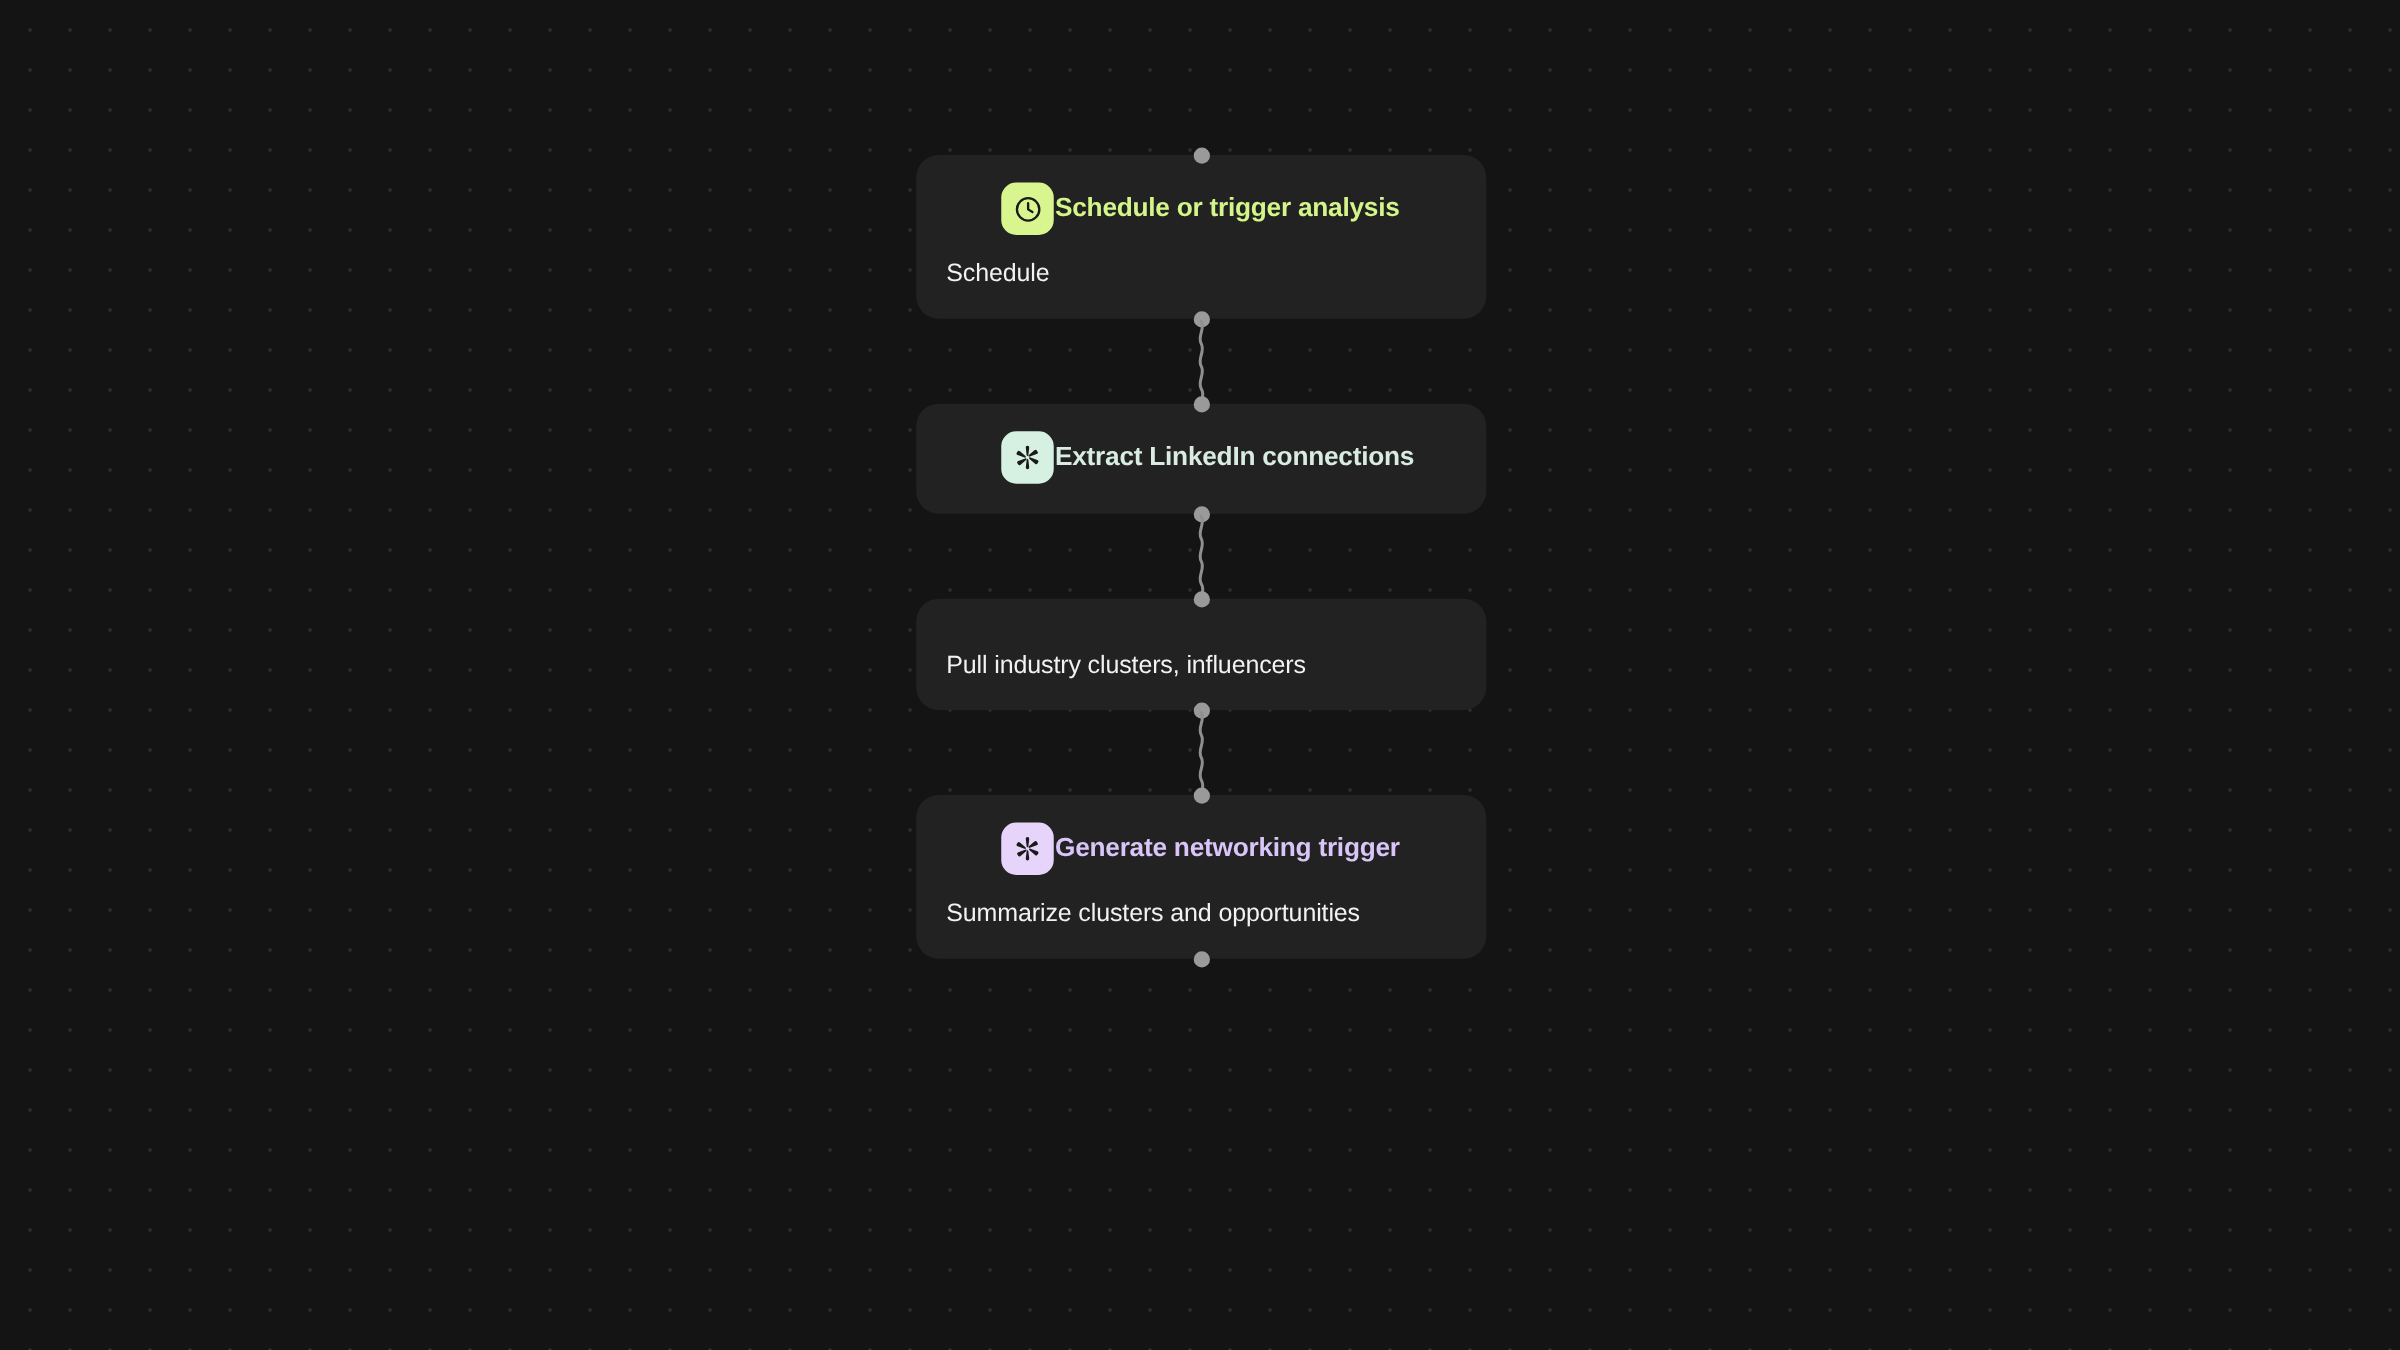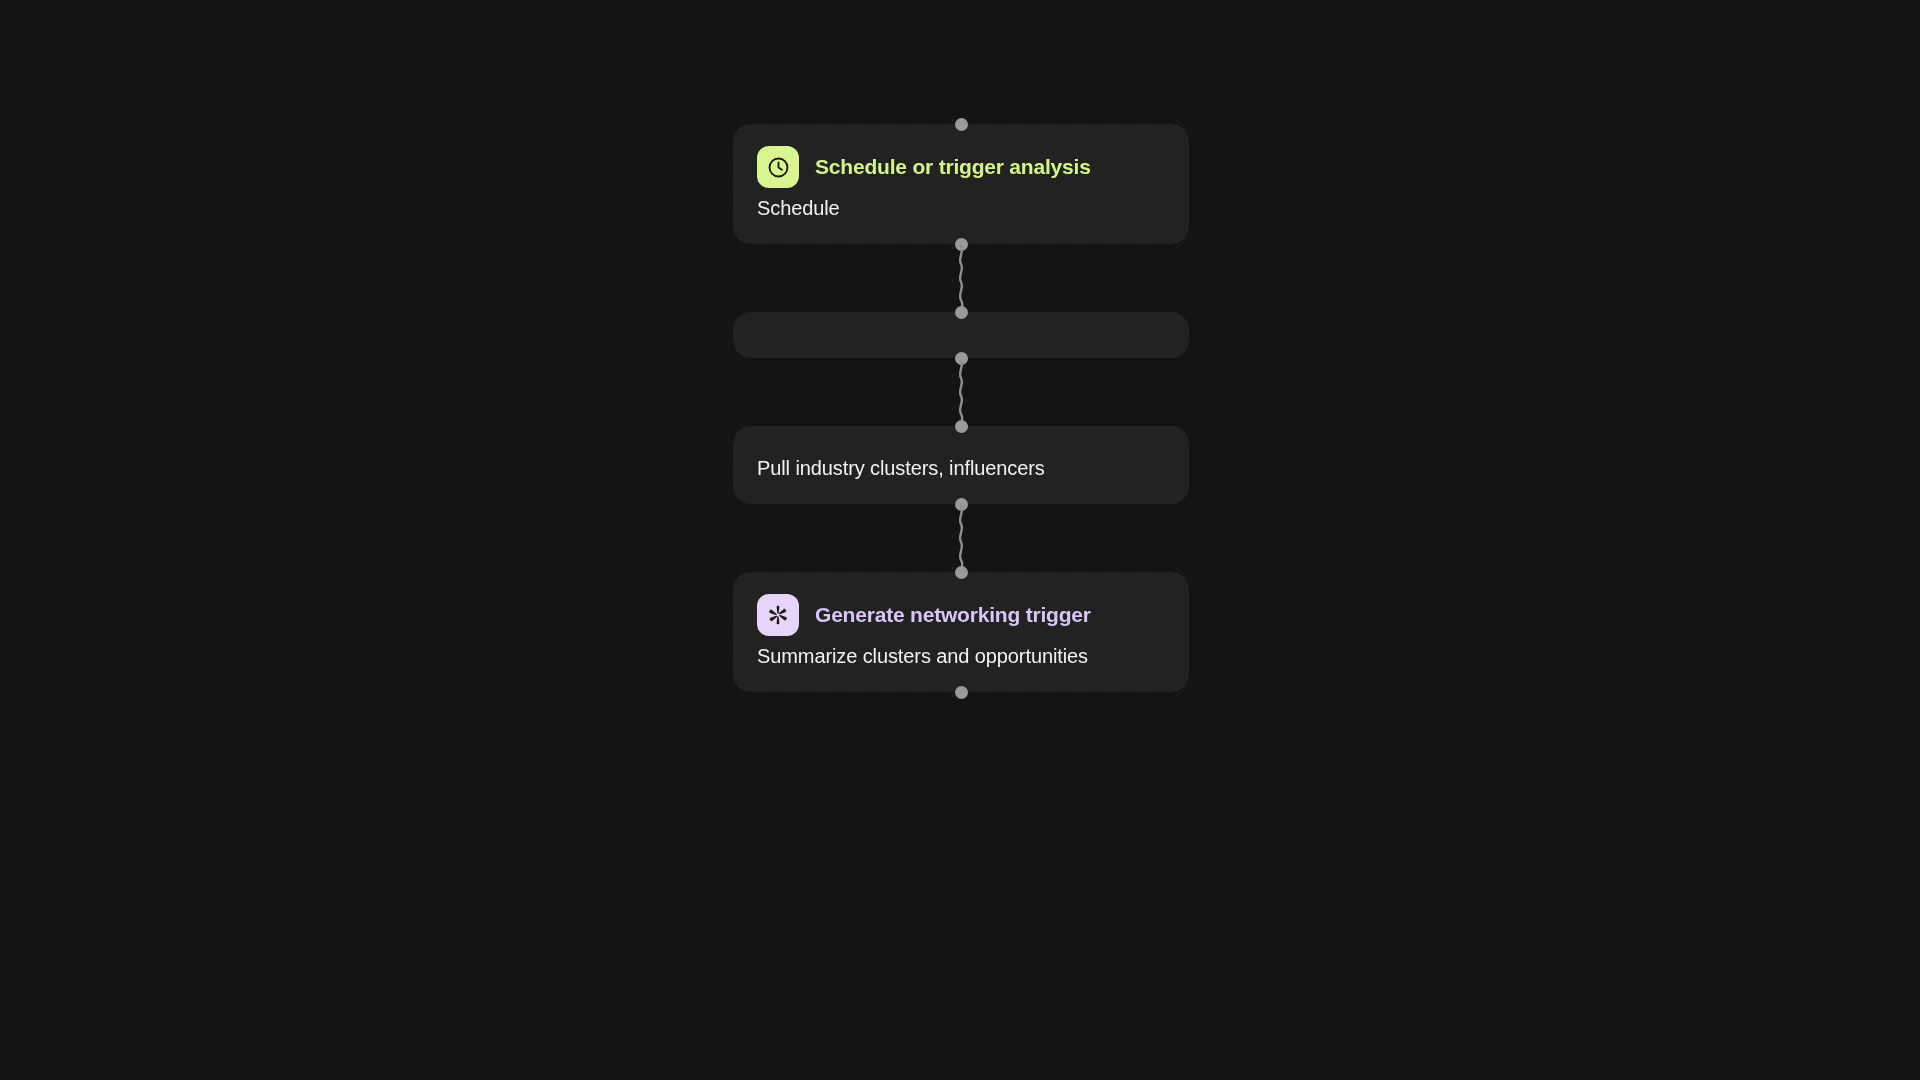--- a/index.html
+++ b/index.html
@@ -36,21 +36,22 @@
   .node {
     position: relative;
     background: #222222;
     border-radius: 18px;
     padding: 22px 24px 24px 24px;
   }
 
   .node-head {
     display: flex;
     align-items: center;
-    gap: 16px;
+    gap: 1px;
+    margin-left: 44px;
   }
 
   .node-icon {
     width: 42px;
     height: 42px;
     border-radius: 12px;
     flex: 0 0 42px;
     display: flex;
     align-items: center;
     justify-content: center;
@@ -60,21 +61,21 @@
 
   .node-title {
     font-size: 21px;
     font-weight: 600;
     letter-spacing: -0.2px;
     line-height: 1.1;
     white-space: nowrap;
   }
 
   .node-desc {
-    margin-top: 9px;
+    margin-top: 20px;
     font-size: 20px;
     font-weight: 400;
     color: #f2f2f2;
     letter-spacing: -0.1px;
     line-height: 1.15;
     white-space: nowrap;
   }
 
   
   .port {
@@ -135,20 +136,35 @@
     </div>
 
     <div class="connector">
       <svg viewBox="0 0 18 68" preserveAspectRatio="none" aria-hidden="true">
         <path d="M9 2 C12.4 8, 5.6 14, 9 20 C12.4 26, 5.6 32, 9 38 C12.4 44, 5.6 50, 9 56 C11.6 60.5, 9.6 64, 9 66"></path>
       </svg>
     </div>
 
     <div class="node">
       <div class="port in"></div>
+      <div class="node-head">
+        <div class="node-icon" style="background:#d6f0e2">
+          <svg viewBox="0 0 24 24" width="26" height="26" aria-hidden="true">
+            <g fill="#1a1a1a">
+              <path d="M12 3.4c.95 0 1.35.6 1.25 1.5l-.6 5.3c-.05.45-.35.75-.65.75s-.6-.3-.65-.75l-.6-5.3c-.1-.9.3-1.5 1.25-1.5z"></path>
+              <path d="M12 20.6c-.95 0-1.35-.6-1.25-1.5l.6-5.3c.05-.45.35-.75.65-.75s.6.3.65.75l.6 5.3c.1.9-.3 1.5-1.25 1.5z"></path>
+              <path d="M4.55 7.7c.47-.82 1.18-.87 1.87-.28l4.06 3.46c.35.3.44.7.29.96-.15.26-.55.35-.98.2l-5.03-1.8c-.86-.3-1.15-.97-.68-1.79"></path>
+              <path d="M19.45 16.3c-.47.82-1.18.87-1.87.28l-4.06-3.46c-.35-.3-.44-.7-.29-.96.15-.26.55-.35.98-.2l5.03 1.8c.86.3 1.15.97.68 1.79"></path>
+              <path d="M19.45 7.7c.47.82.18 1.49-.68 1.79l-5.03 1.8c-.43.15-.83.06-.98-.2-.15-.26-.06-.66.29-.96l4.06-3.46c.69-.59 1.4-.54 1.87.28"></path>
+              <path d="M4.55 16.3c-.47-.82-.18-1.49.68-1.79l5.03-1.8c.43-.15.83-.06.98.2.15.26.06.66-.29.96l-4.06 3.46c-.69.59-1.4.54-1.87-.28"></path>
+            </g>
+          </svg>
+        </div>
+        <div class="node-title" style="color:#d8ece2">Extract LinkedIn connections</div>
+      </div>
       <div class="port out"></div>
     </div>
 
     <div class="connector">
       <svg viewBox="0 0 18 68" preserveAspectRatio="none" aria-hidden="true">
         <path d="M9 2 C12.4 8, 5.6 14, 9 20 C12.4 26, 5.6 32, 9 38 C12.4 44, 5.6 50, 9 56 C11.6 60.5, 9.6 64, 9 66"></path>
       </svg>
     </div>
 
     <div class="node">

